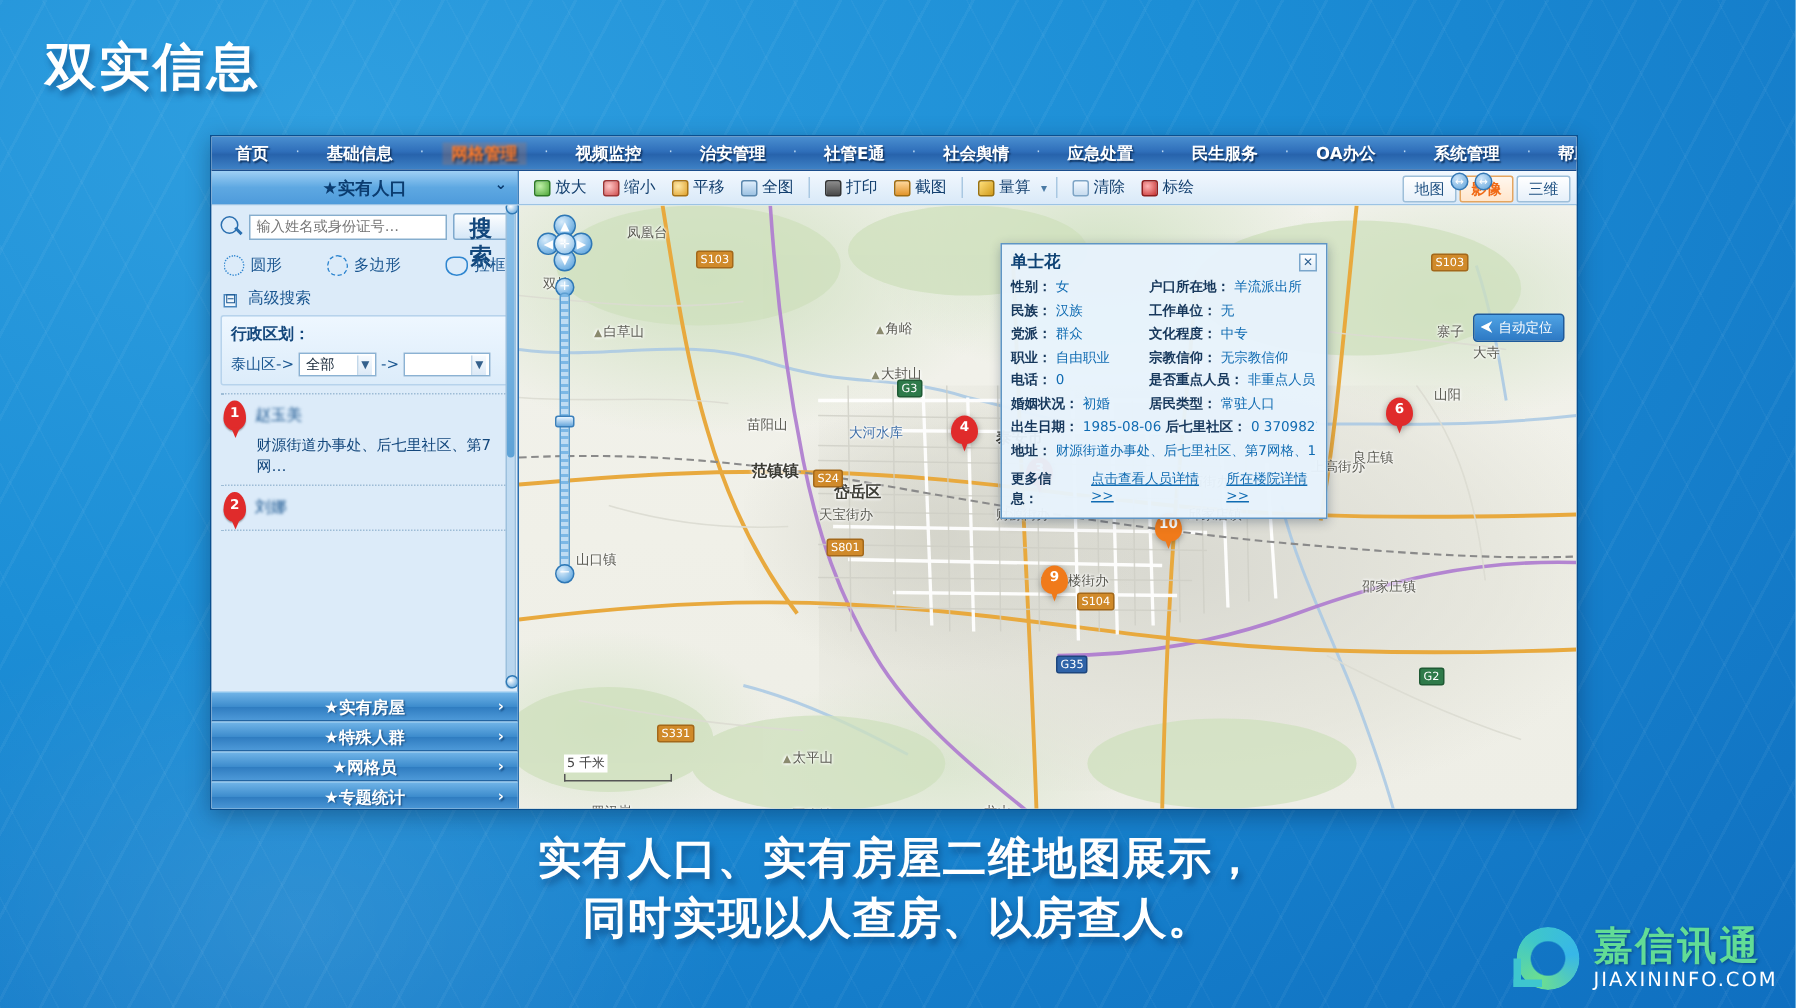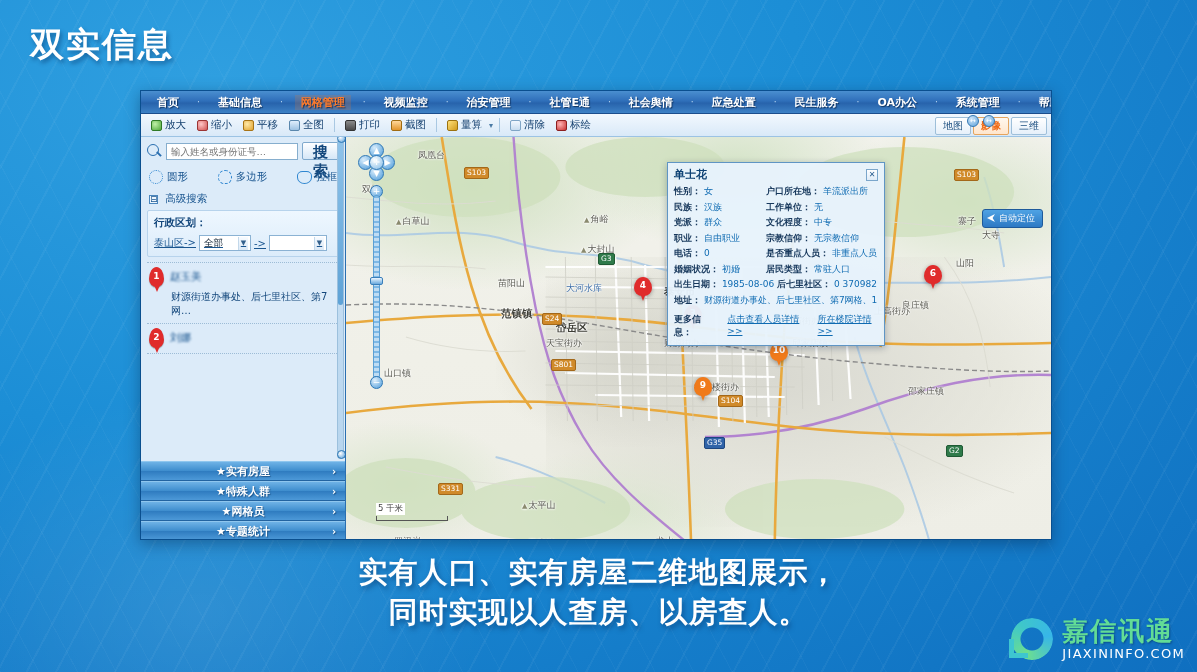--- a/index.html
+++ b/index.html
@@ -170,21 +170,21 @@
 
   .adv{ font-size:10.5px; color:#1a5690; padding:2px 0 4px 2px; cursor:pointer;}
   .adv .box{ display:inline-block; width:9px; height:9px; border:1px solid #4a86bd;
     background:#eef6fd; text-align:center; line-height:7px; font-size:9px; color:#1a5690; margin-right:4px;}
 
   .fieldbox{
     background:linear-gradient(180deg,#eef7ff,#dcecfa);
     border:1px solid #b7d3ec; border-radius:2px; padding:5px 6px; margin-bottom:5px;
   }
   .fb-title{ font-size:10.5px; color:#13477c; font-weight:bold; margin-bottom:5px;}
-  .region{ display:flex; align-items:center; gap:3px; font-size:10px; color:#1a5690;text-decoration:underline;}
+  .region{ display:flex; align-items:center; gap:3px; font-size:10px; color:#1a5690;}
   .sel{
     display:flex; align-items:center; justify-content:space-between;
     height:16px; border:1px solid #8bb2d3; background:#fff; font-size:9.5px; color:#123;
     padding:0 2px 0 4px; min-width:52px;
   }
   .sel .ar{ width:10px; height:13px; border-left:1px solid #c3d8ea;
     background:linear-gradient(180deg,#f7fbff,#dce9f6); text-align:center; line-height:12px; font-size:7px; color:#35618c;}
   .sel.wide{ min-width:58px; }
 
   .cat-links{ display:flex; flex-wrap:wrap; gap:3px 10px; }
@@ -382,20 +382,24 @@
       <span class="nav-item">民生服务</span>
       <span class="nav-sep">·</span>
       <span class="nav-item">OA办公</span>
       <span class="nav-sep">·</span>
       <span class="nav-item">系统管理</span>
       <span class="nav-sep">·</span>
       <span class="nav-item">帮助</span>
     </div>
 
   <div class="toolrow">
+    <div class="panel-head">
+      <span>★实有人口</span>
+      <span class="chev">⌄</span>
+    </div>
     <div class="toolbar" id="toolbar">
         <div class="tb">
           <span class="ic ic-zoomin"></span>
           <span>放大</span>
         </div>
         <div class="tb">
           <span class="ic ic-zoomout"></span>
           <span>缩小</span>
         </div>
         <div class="tb">

